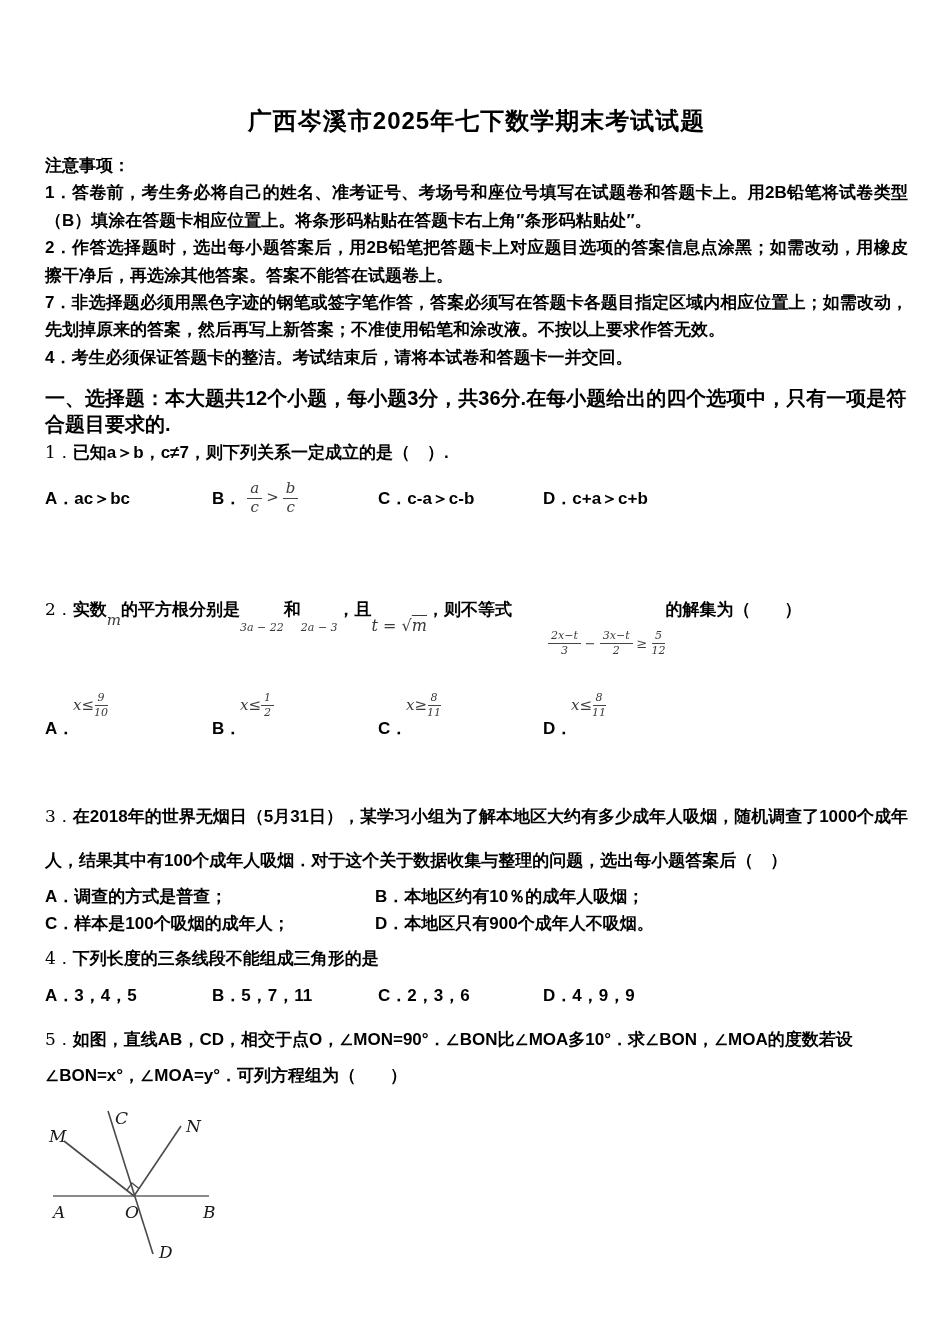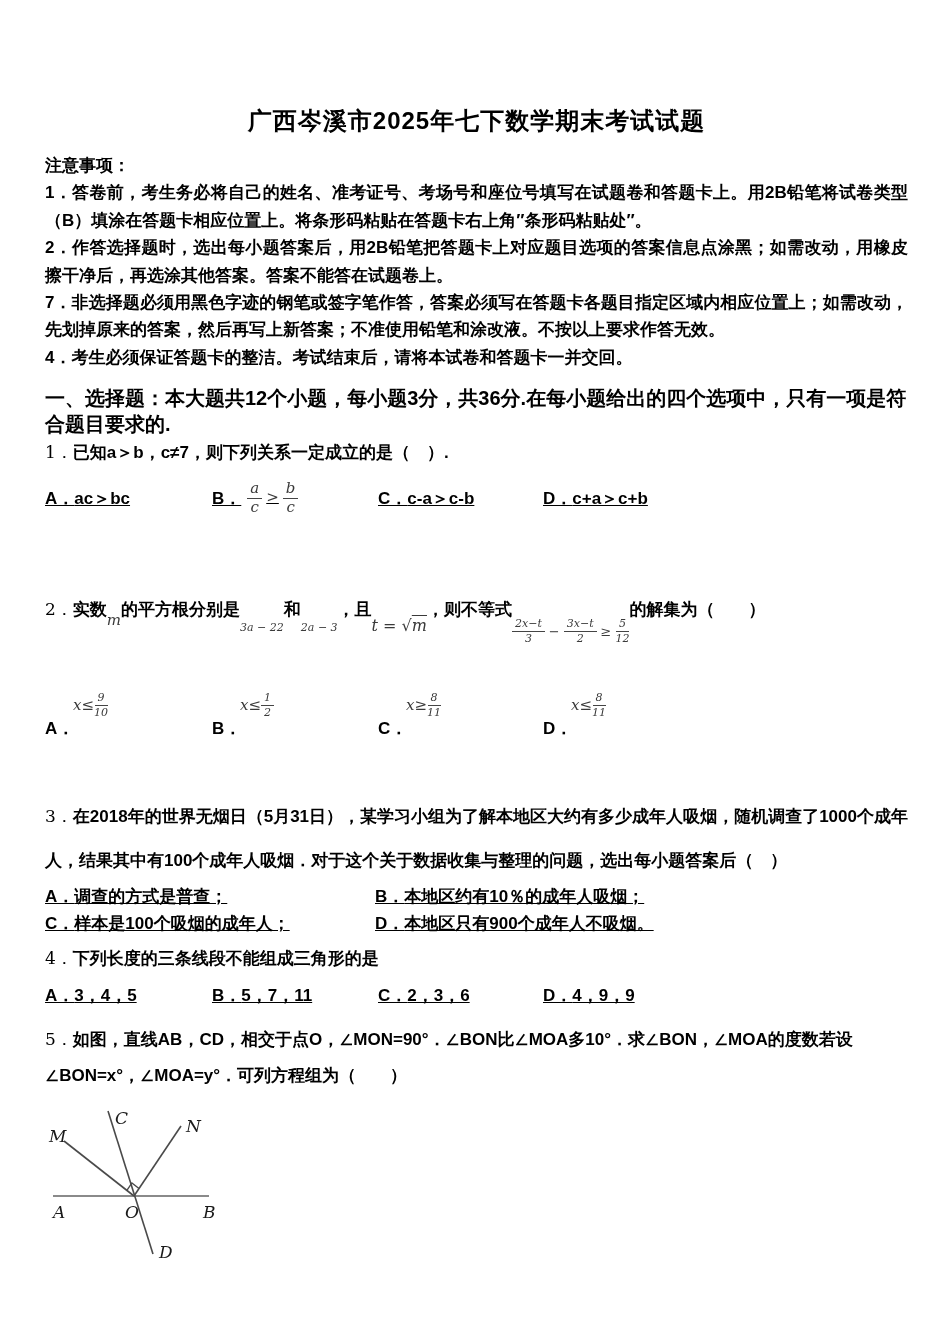--- a/index.html
+++ b/index.html
@@ -17,21 +17,21 @@
 
   .section-header { margin-top:14px; font-size:20px; font-weight:700; line-height:26px; }
 
   .qline { font-size:17px; line-height:27px; }
   .qnum { font-family:"DejaVu Serif", serif; font-weight:400; }
   .qtext { font-weight:700; }
 
   
   .opts4 { display:grid; grid-template-columns:167px 166px 165px 1fr; align-items:center; }
   .opts2 { display:grid; grid-template-columns:330px 1fr; }
-  .opt { font-size:17px; font-weight:700; line-height:27px; white-space:nowrap;text-decoration:underline; }
+  .opt { font-size:17px; font-weight:700; line-height:27px; white-space:nowrap; }
 
   
   .math { font-family:"DejaVu Serif", serif; font-weight:400; font-style:italic; color:#3a3a3a; }
   .frac { display:inline-flex; flex-direction:column; align-items:center; vertical-align:middle; line-height:1.05; }
   .frac .fnum { border-bottom:1px solid #444; padding:0 3px 1px; }
   .frac .fden { padding-top:1px; }
   .frac-lg { font-size:15px; }
   .frac-sm { font-size:11px; }
   .relsym { padding:0 4px; font-style:italic; }
 
@@ -39,21 +39,21 @@
   .q1b { display:flex; align-items:center; gap:6px; }
   .q1-options { margin-top:6px; height:52px; }
 
   
   .q2line { margin-top:44px; height:64px; display:block; font-size:17px; position:relative; }
   .q2line > span { display:inline-block; vertical-align:baseline; }
   .q2base { position:relative; top:30px; }
   .sup-m { position:relative; top:10px; font-size:15px; }
   .raise-expr { position:relative; top:16px; font-size:11px; font-style:italic; }
   .raise-sqrt { position:relative; top:16px; font-size:16px; }
-  .raise-ineq { position:relative; top:12px; }
+  .raise-ineq { position:relative; top:24px;margin-left:36px; }
   .ineq { display:inline-flex; align-items:center; font-size:11px; }
   .ineq .iop { padding:0 4px; font-size:13px; }
   .overline { text-decoration:overline; }
 
   
   .q2-options { margin-top:58px; height:52px; display:grid; grid-template-columns:167px 166px 165px 1fr; }
   .q2opt { position:relative; height:52px; }
   .q2opt .omath { position:absolute; left:28px; top:2px; display:inline-flex; align-items:center; font-size:15px; }
   .q2opt .olabel { position:absolute; left:0; bottom:2px; font-size:17px; font-weight:700; }
 

